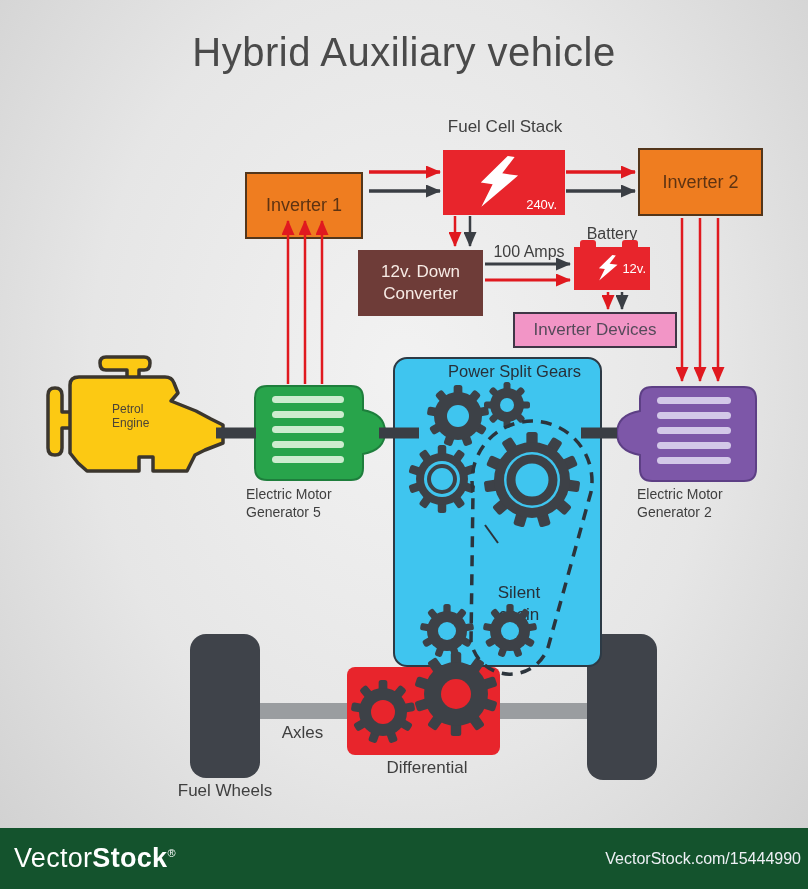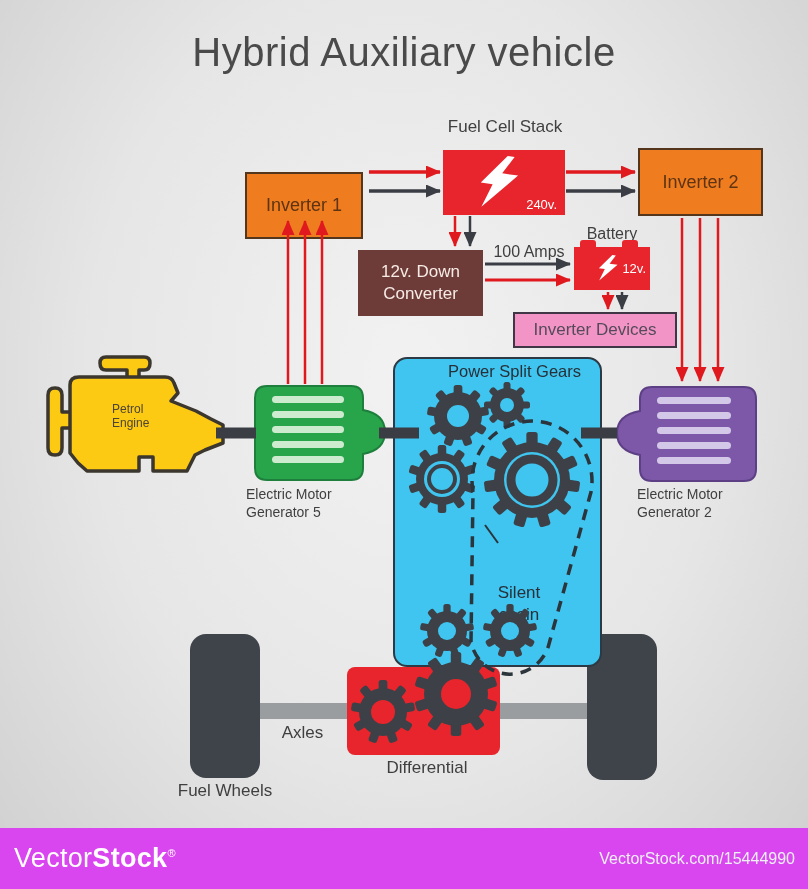--- a/index.html
+++ b/index.html
@@ -27,29 +27,29 @@
   .bluebox{background:#3fc5ef;border:2px solid #2d3a45;border-radius:14px;}
   .bluebox-label{position:absolute;left:410px;top:362px;width:209px;text-align:center;color:#273039;font-size:16.5px;}
   .chain-label{position:absolute;left:479px;top:538px;width:80px;text-align:center;color:#273039;font-size:17px;line-height:1.3;margin-top:44px;}
   .wheel{position:absolute;background:#3f434a;border-radius:16px;}
   .axle{position:absolute;left:258px;top:703px;width:332px;height:16px;background:#9a9da0;}
   .differential{position:absolute;left:347px;top:667px;width:153px;height:88px;background:#e8252c;border-radius:8px;}
   .engine-text{position:absolute;left:112px;top:402px;color:#4c4437;font-size:12px;line-height:1.17;}
   .motor-label{position:absolute;color:#3f3f3f;font-size:14px;line-height:1.25;}
   .overlay{position:absolute;left:0;top:0;width:808px;height:889px;pointer-events:none;}
   .watermark{
-    position:absolute;left:0;top:828px;width:808px;height:61px;background:#d946ef;
+    position:absolute;left:0;top:828px;width:808px;height:61px;background:#14532d;
     display:flex;align-items:center;justify-content:space-between;
     font-family:"Liberation Sans",sans-serif;color:#fff;
   }
   .wm-logo{margin-left:14px;font-size:27px;letter-spacing:.3px;}
   .wm-logo .light{font-weight:400;}
   .wm-logo .bold{font-weight:700;}
   .wm-logo sup{font-size:11px;vertical-align:super;}
-  .wm-url{margin-right:13px;font-size:16px;color:#eef0f5;}
+  .wm-url{margin-right:7px;font-size:16px;color:#eef0f5;}
 </style>
 </head>
 <body>
 
 <div class="stage">
 
   <div class="title">Hybrid Auxiliary vehicle</div>
 
   <div class="axle"></div>
   <div class="wheel" style="left:190px;top:634px;width:70px;height:144px;"></div>

